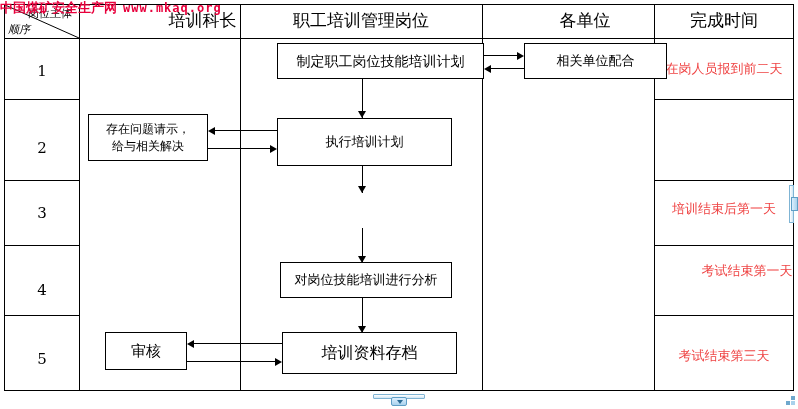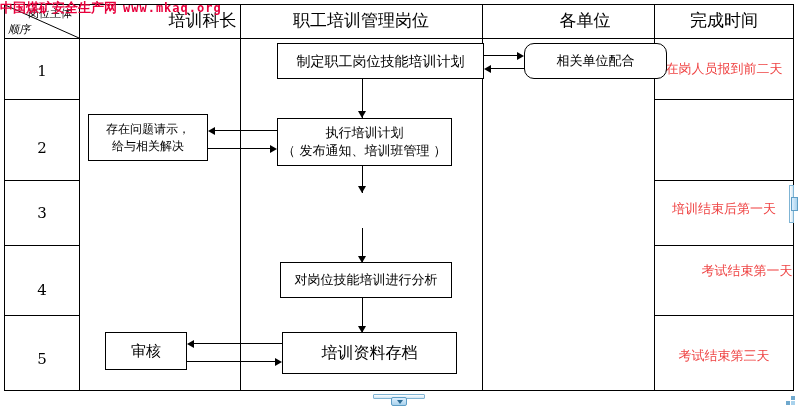--- a/index.html
+++ b/index.html
@@ -237,41 +237,40 @@
   <div class="timecell" style="left:654px;top:60px;width:140px;">在岗人员报到前二天</div>
   <div class="timecell" style="left:654px;top:134px;width:140px;"></div>
   <div class="timecell" style="left:654px;top:200px;width:140px;">培训结束后第一天</div>
   <div class="timecell" style="left:677px;top:262px;width:140px;">考试结束第一天</div>
   <div class="timecell" style="left:654px;top:347px;width:140px;">考试结束第三天</div>
 
   <div class="box" style="left:277px;top:43px;width:207px;height:36px;font-size:14px;">
     <span>制定职工岗位技能培训计划</span>
   </div>
 
-  <div class="box" style="left:524px;top:43px;width:143px;height:36px;font-size:13px;border-radius:10px;">
+  <div class="box" style="left:524px;top:43px;width:143px;height:36px;font-size:13px;">
     <span>相关单位配合</span>
   </div>
 
   <div class="conn h" style="left:484px;top:55px;width:33px;"></div>
   <div class="arrowhead ar-right" style="left:517px;top:51.5px;"></div>
 
   <div class="conn h" style="left:491px;top:68px;width:33px;"></div>
   <div class="arrowhead ar-left" style="left:484px;top:64.5px;"></div>
 
   <div class="conn v" style="left:362px;top:79px;height:39px;"></div>
   <div class="arrowhead ar-down" style="left:358px;top:111px;"></div>
 
   <div class="box" style="left:88px;top:114px;width:120px;height:47px;font-size:12px;">
     <span>存在问题请示，</span>
     <span>给与相关解决</span>
   </div>
 
   <div class="box" style="left:277px;top:118px;width:175px;height:48px;font-size:13px;">
     <span>执行培训计划</span>
-    <span>（ 发布通知、培训班管理 ）</span>
   </div>
 
   <div class="conn h" style="left:215px;top:130px;width:62px;"></div>
   <div class="arrowhead ar-left" style="left:208px;top:126.5px;"></div>
 
   <div class="conn h" style="left:208px;top:148px;width:62px;"></div>
   <div class="arrowhead ar-right" style="left:270px;top:144.5px;"></div>
 
   <div class="conn v" style="left:362px;top:166px;height:27px;"></div>
   <div class="arrowhead ar-down" style="left:358px;top:186px;"></div>

